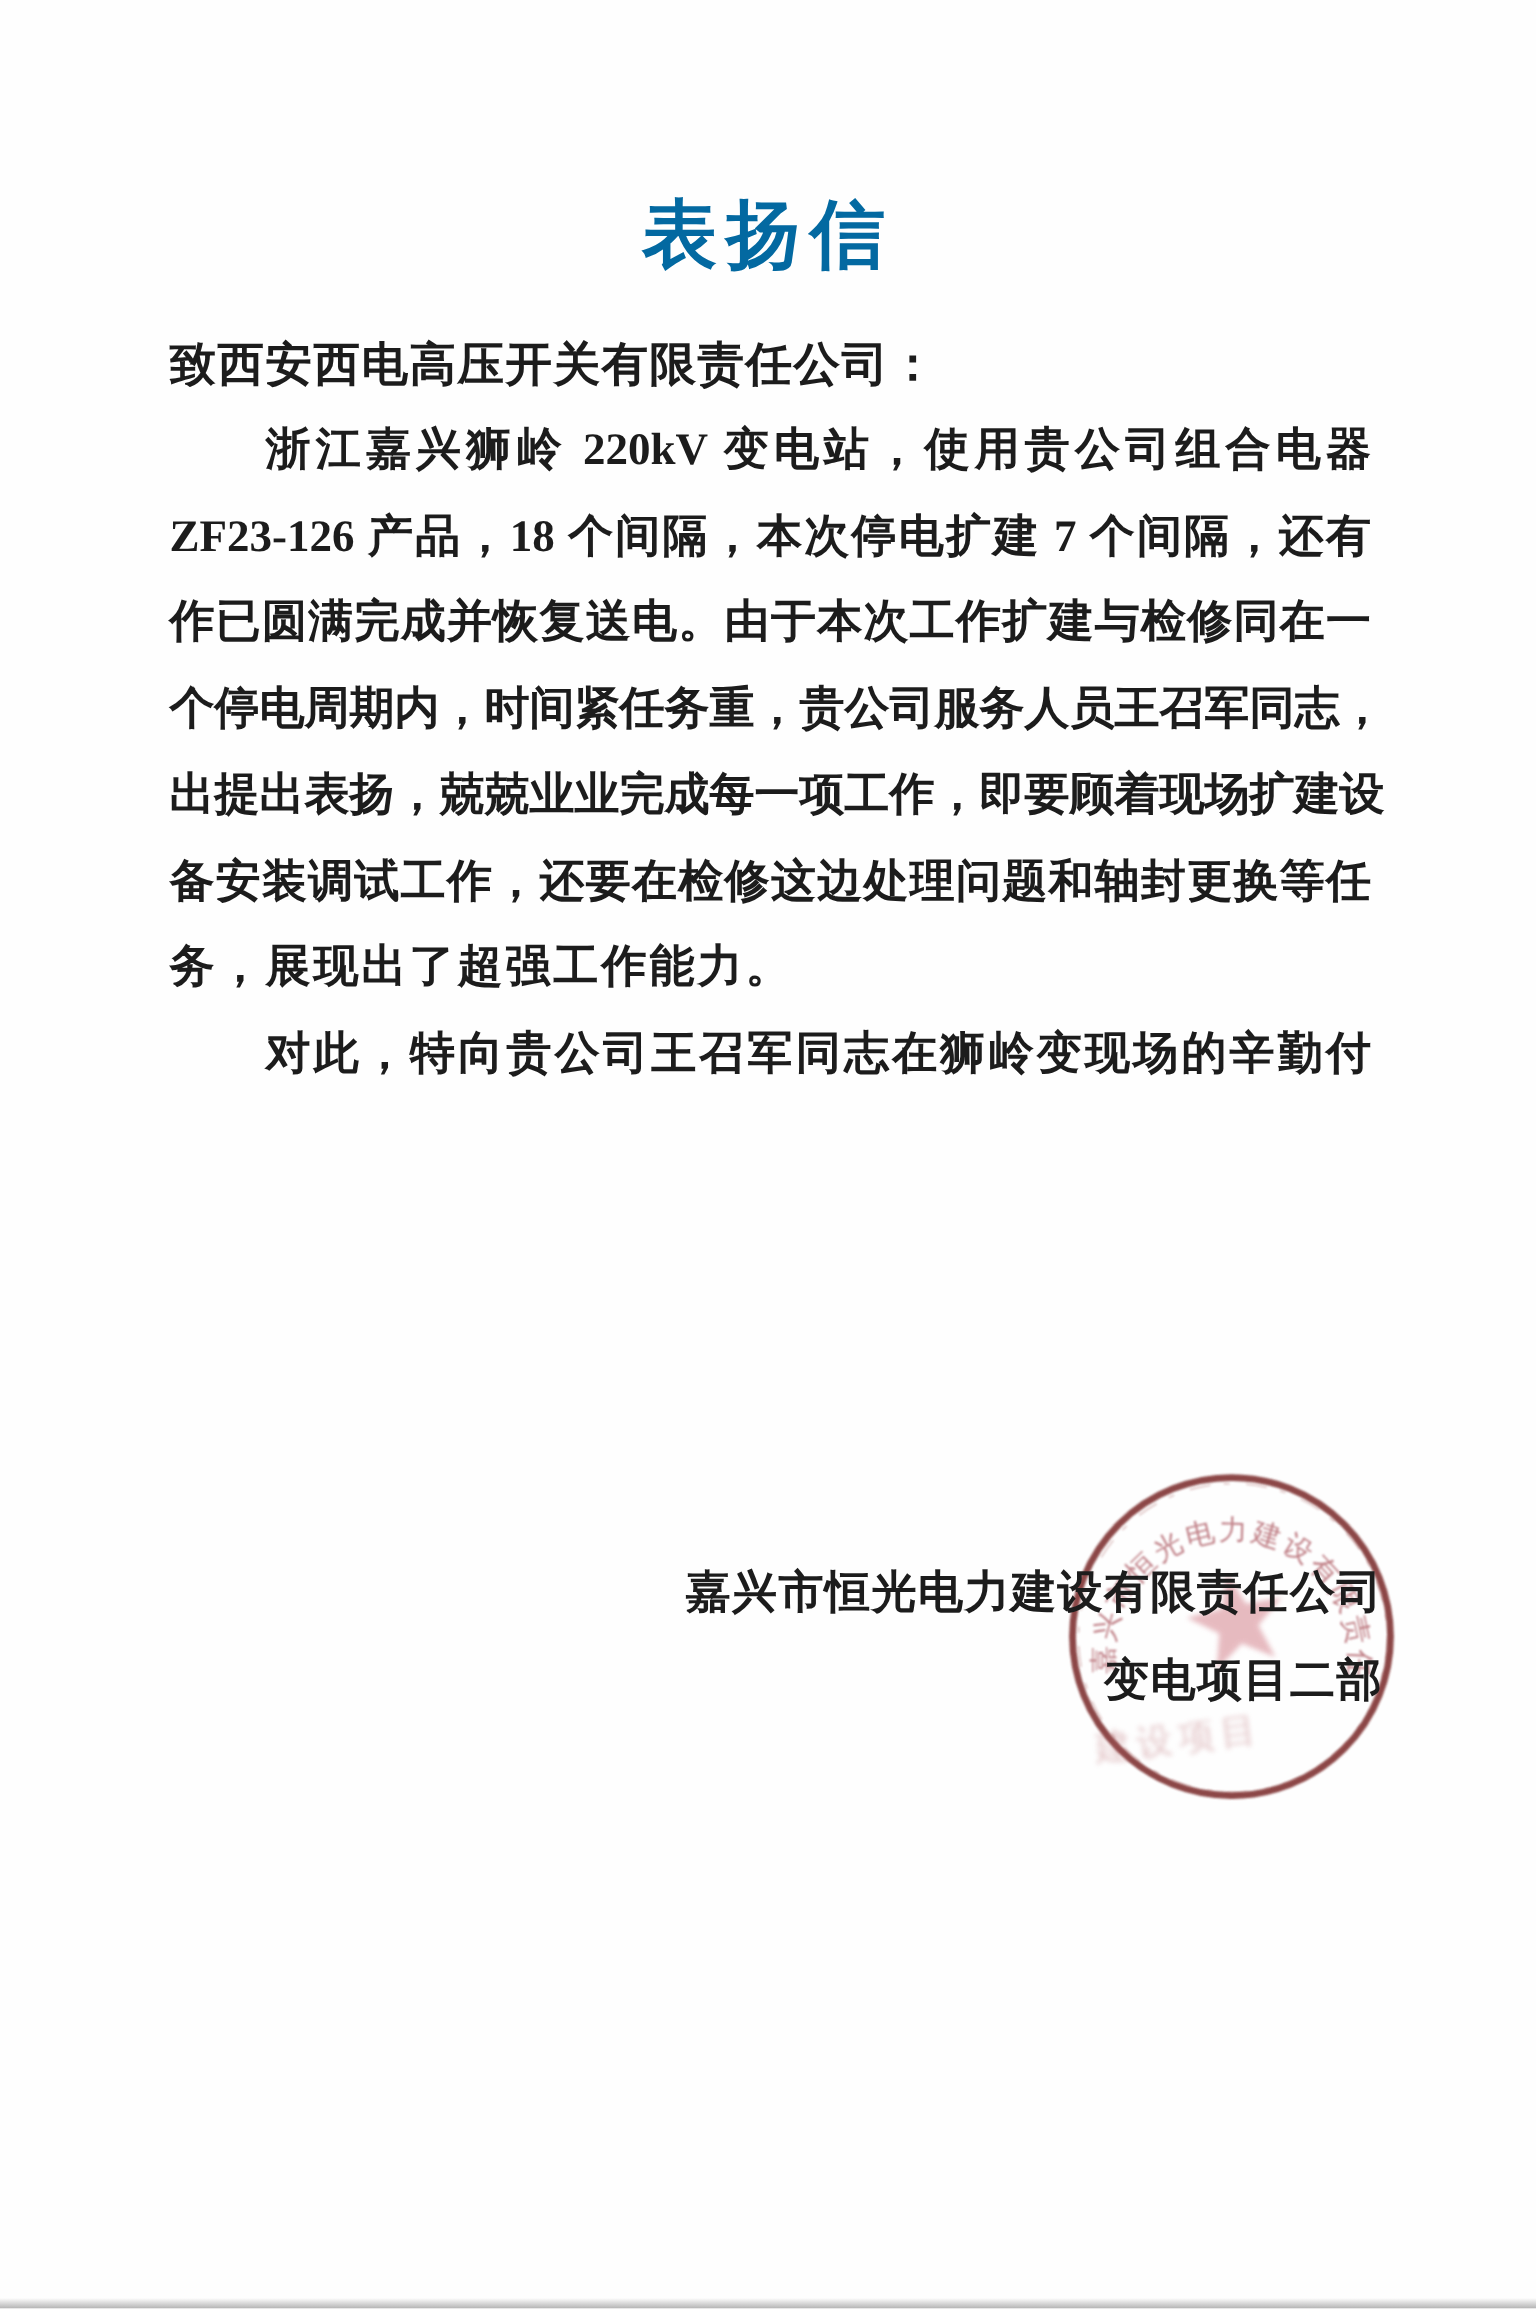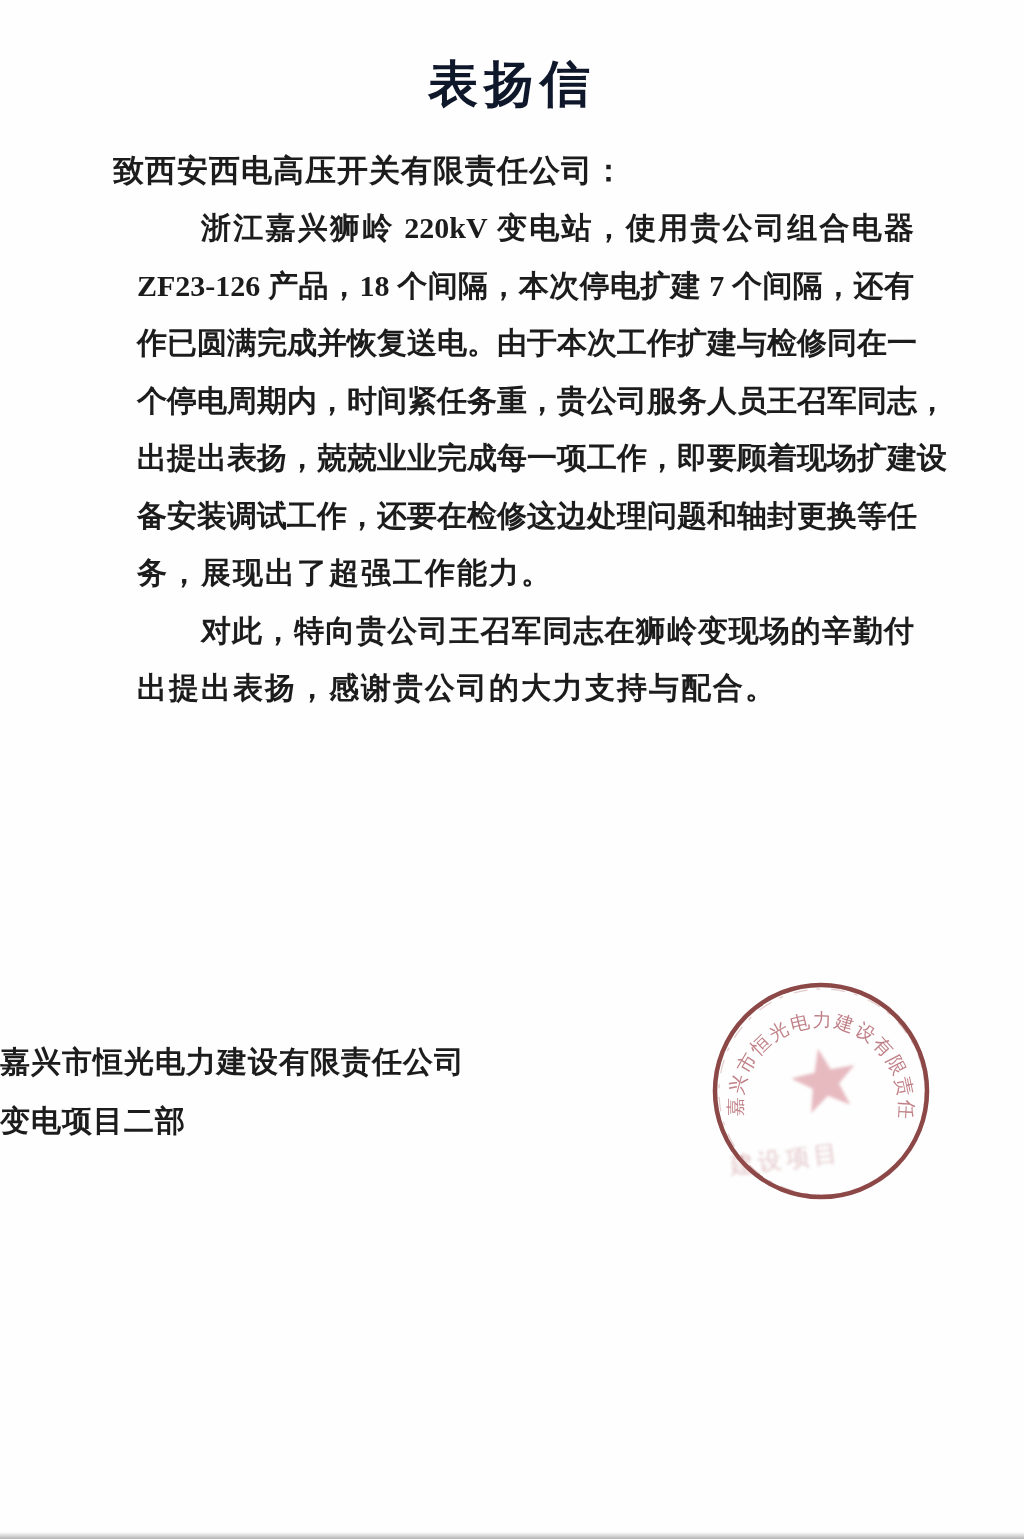--- a/index.html
+++ b/index.html
@@ -12,27 +12,27 @@
     width: 1024px;
     height: 1539px;
     margin: 0 auto;
     background: #fefefe;
     overflow: hidden;
     font-family: "Liberation Serif", "DejaVu Serif", serif;
     color: #1c1c1c;
   }
   .letter-title {
     margin: 0;
-    padding-top: 48px;
+    padding-top: 120px;
     text-align: center;
     font-size: 50px;
     line-height: 72px;
     font-weight: 700;
     letter-spacing: 6px;
-    color: #0f172a;
+    color: #0369a1;
   }
   .salutation {
     margin-top: 22px;
     padding-left: 113px;
     padding-right: 74px;
     font-size: 31px;
     line-height: 57px;
     font-weight: 600;
     letter-spacing: 1px;
   }
@@ -42,32 +42,32 @@
     font-size: 30px;
     font-weight: 600;
   }
   .body-line {
     height: 57.5px;
     line-height: 57.5px;
     text-align: justify;
     text-align-last: justify;
     text-justify: inter-character;
     white-space: nowrap;
-    margin-left: 24px;
   }
   .body-line.indent { text-indent: 64px; }
   .body-line.para-end {
     text-align-last: left;
     letter-spacing: 2px;
   }
   .signature-block {
     position: absolute;
     top: 1032px;
     left: 0;
     right: 102px;
+    text-align: right;
     font-size: 30px;
     line-height: 59px;
     font-weight: 600;
     letter-spacing: 1px;
     z-index: 2;
   }
   .stamp-wrap {
     position: absolute;
     left: 683px;
     top: 972px;
@@ -96,21 +96,20 @@
 
   <div class="letter-body">
     <div class="body-line indent">浙江嘉兴狮岭 220kV 变电站，使用贵公司组合电器</div>
     <div class="body-line">ZF23-126 产品，18 个间隔，本次停电扩建 7 个间隔，还有</div>
     <div class="body-line">作已圆满完成并恢复送电。由于本次工作扩建与检修同在一</div>
     <div class="body-line">个停电周期内，时间紧任务重，贵公司服务人员王召军同志，</div>
     <div class="body-line">出提出表扬，兢兢业业完成每一项工作，即要顾着现场扩建设</div>
     <div class="body-line">备安装调试工作，还要在检修这边处理问题和轴封更换等任</div>
     <div class="body-line para-end">务，展现出了超强工作能力。</div>
     <div class="body-line indent">对此，特向贵公司王召军同志在狮岭变现场的辛勤付</div>
-    <div class="body-line para-end">出提出表扬，感谢贵公司的大力支持与配合。</div>
   </div>
 
   <div class="signature-block">
     <div>嘉兴市恒光电力建设有限责任公司</div>
     <div>变电项目二部</div>
   </div>
 
   <div class="stamp-wrap">
     <svg width="280" height="250" viewBox="0 0 280 250">
       <defs>

